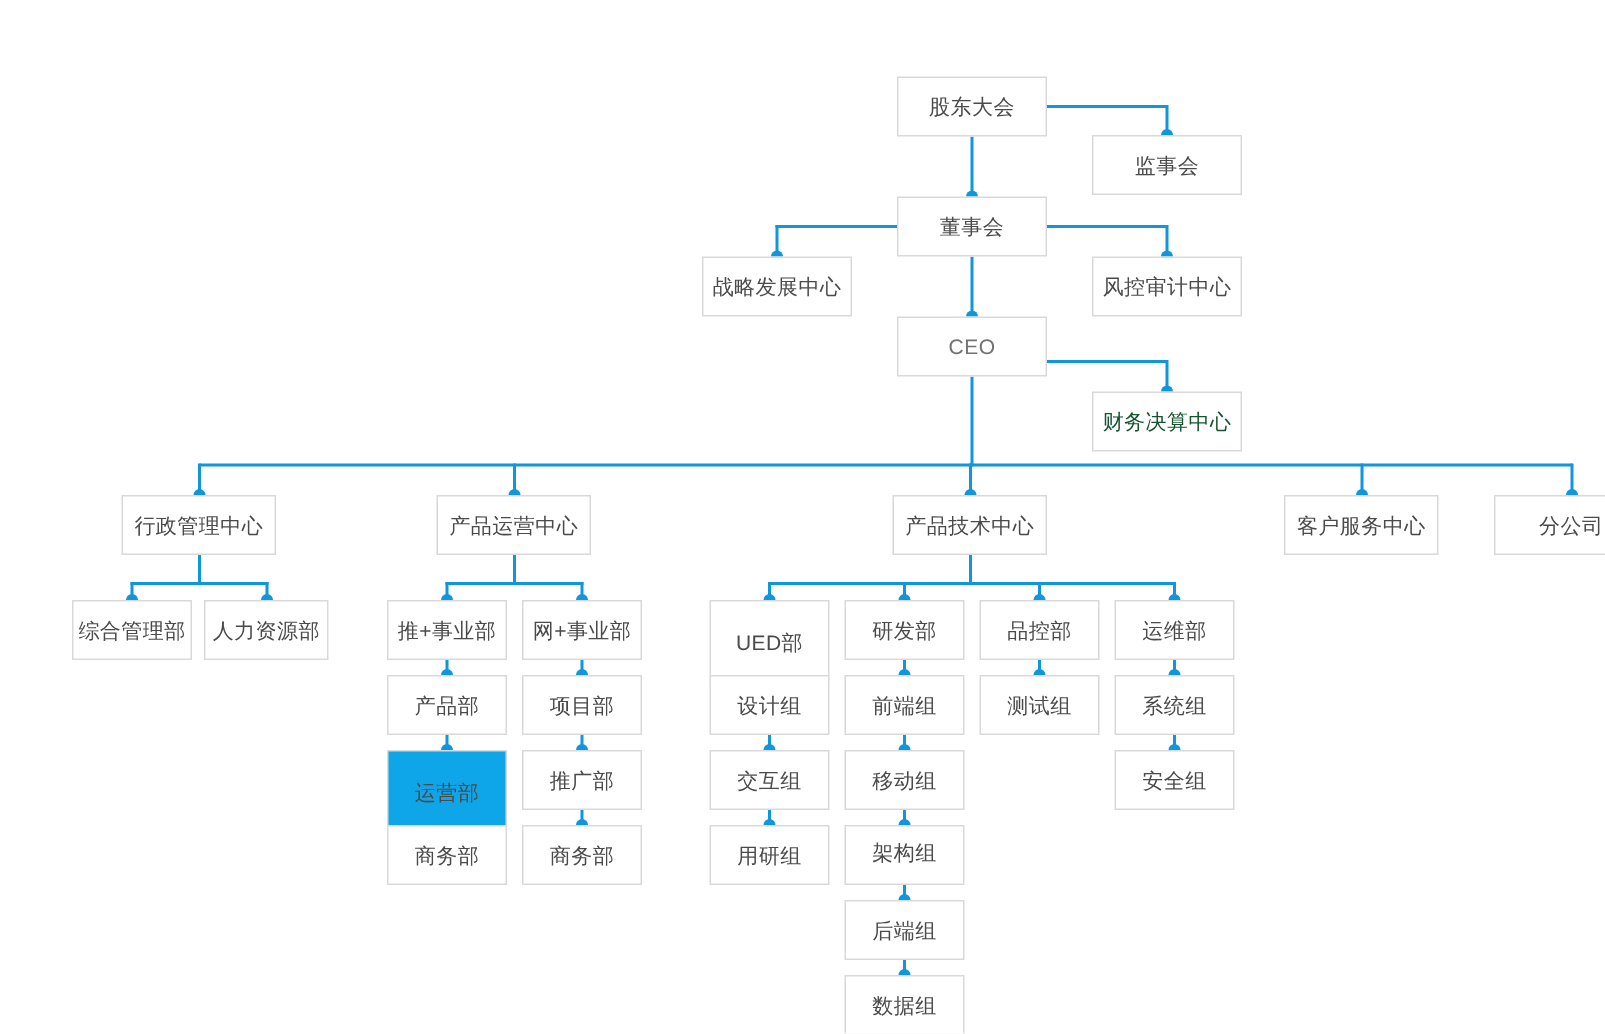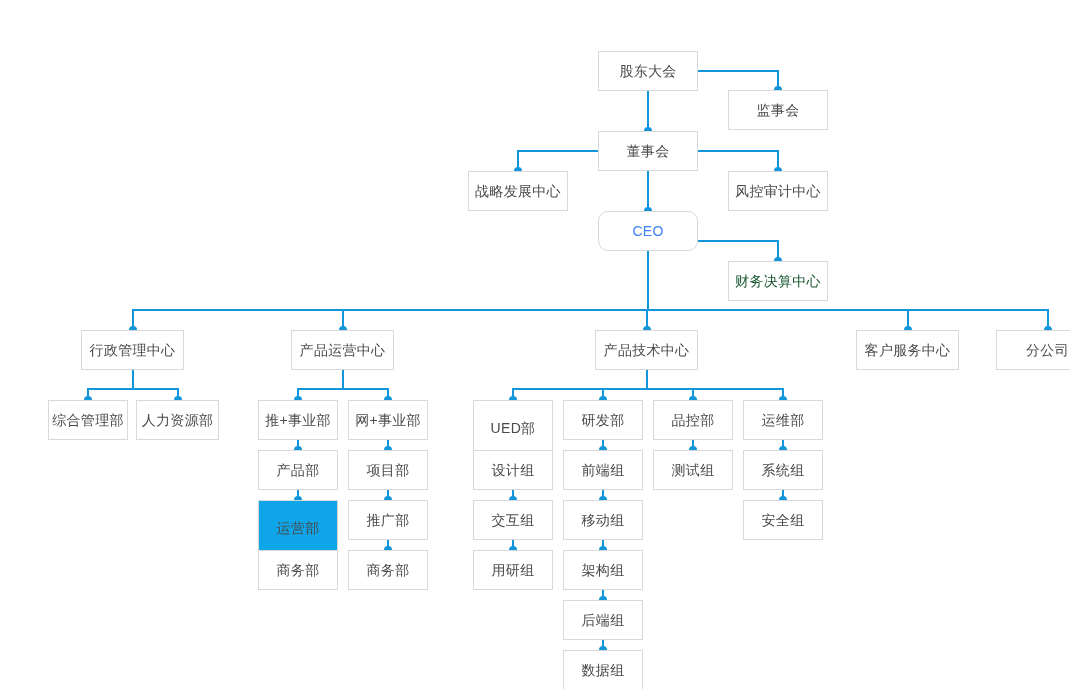--- a/index.html
+++ b/index.html
@@ -152,21 +152,21 @@
       </div>
       <div class="node" style="left: 570px; top: 131px; width: 100px; height: 40px; border-color: rgb(217, 217, 217); background: rgb(255, 255, 255); color: rgb(74, 74, 74);">
         <span class="node-label">董事会</span>
       </div>
       <div class="node" style="left: 440px; top: 171px; width: 100px; height: 40px; border-color: rgb(217, 217, 217); background: rgb(255, 255, 255); color: rgb(74, 74, 74);">
         <span class="node-label">战略发展中心</span>
       </div>
       <div class="node" style="left: 700px; top: 171px; width: 100px; height: 40px; border-color: rgb(217, 217, 217); background: rgb(255, 255, 255); color: rgb(74, 74, 74);">
         <span class="node-label">风控审计中心</span>
       </div>
-      <div class="node" style="left: 570px; top: 211px; width: 100px; height: 40px; border-color: rgb(217, 217, 217); background: rgb(255, 255, 255); color: #3b82f6; border-radius: 10px;">
+      <div class="node" style="left: 570px; top: 211px; width: 100px; height: 40px; border-color: rgb(217, 217, 217); background: rgb(255, 255, 255); color: #737373;">
         <span class="node-label">CEO</span>
       </div>
       <div class="node" style="left: 700px; top: 261px; width: 100px; height: 40px; border-color: rgb(217, 217, 217); background: rgb(255, 255, 255); color: #14532d;">
         <span class="node-label">财务决算中心</span>
       </div>
       <div class="node" style="left: 53px; top: 330px; width: 103px; height: 40px; border-color: rgb(217, 217, 217); background: rgb(255, 255, 255); color: rgb(74, 74, 74);">
         <span class="node-label">行政管理中心</span>
       </div>
       <div class="node" style="left: 263px; top: 330px; width: 103px; height: 40px; border-color: rgb(217, 217, 217); background: rgb(255, 255, 255); color: rgb(74, 74, 74);">
         <span class="node-label">产品运营中心</span>
@@ -224,21 +224,21 @@
       </div>
       <div class="node" style="left: 535px; top: 400px; width: 80px; height: 40px; border-color: rgb(217, 217, 217); background: rgb(255, 255, 255); color: rgb(74, 74, 74);">
         <span class="node-label">研发部</span>
       </div>
       <div class="node" style="left: 535px; top: 450px; width: 80px; height: 40px; border-color: rgb(217, 217, 217); background: rgb(255, 255, 255); color: rgb(74, 74, 74);">
         <span class="node-label">前端组</span>
       </div>
       <div class="node" style="left: 535px; top: 500px; width: 80px; height: 40px; border-color: rgb(217, 217, 217); background: rgb(255, 255, 255); color: rgb(74, 74, 74); text-align: right;">
         <span class="node-label">移动组</span>
       </div>
-      <div class="node" style="left: 535px; top: 550px; width: 80px; height: 40px; border-color: rgb(217, 217, 217); background: rgb(255, 255, 255); color: rgb(74, 74, 74);">
+      <div class="node" style="left: 535px; top: 550px; width: 80px; height: 40px; border-color: rgb(217, 217, 217); background: rgb(255, 255, 255); color: rgb(74, 74, 74); font-family: Liberation Mono, monospace;">
         <span class="node-label">架构组</span>
       </div>
       <div class="node" style="left: 535px; top: 600px; width: 80px; height: 40px; border-color: rgb(217, 217, 217); background: rgb(255, 255, 255); color: rgb(74, 74, 74);">
         <span class="node-label">后端组</span>
       </div>
       <div class="node" style="left: 535px; top: 650px; width: 80px; height: 40px; border-color: rgb(217, 217, 217); background: rgb(255, 255, 255); color: rgb(74, 74, 74);">
         <span class="node-label">数据组</span>
       </div>
       <div class="node" style="left: 625px; top: 400px; width: 80px; height: 40px; border-color: rgb(217, 217, 217); background: rgb(255, 255, 255); color: rgb(74, 74, 74);">
         <span class="node-label">品控部</span>

